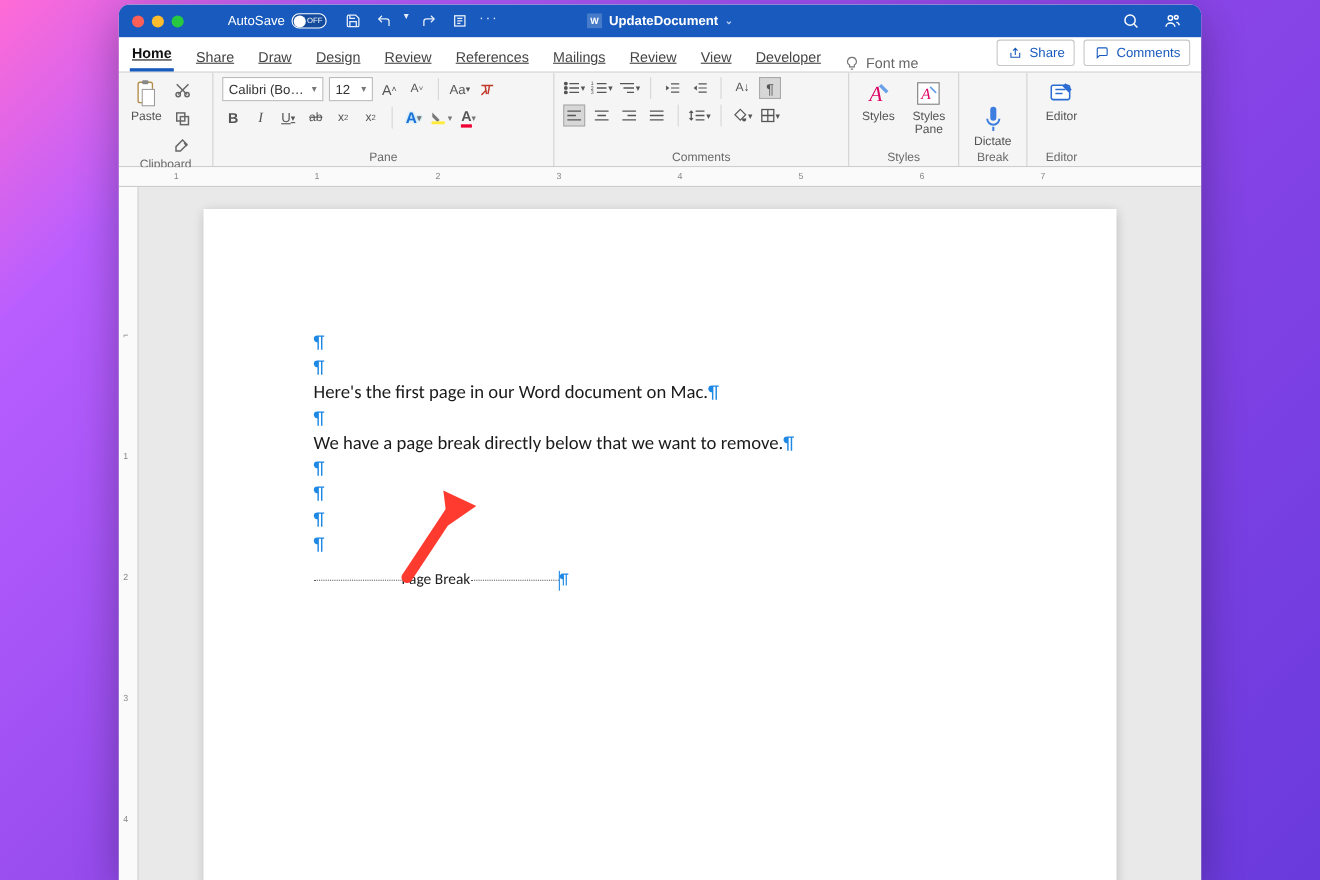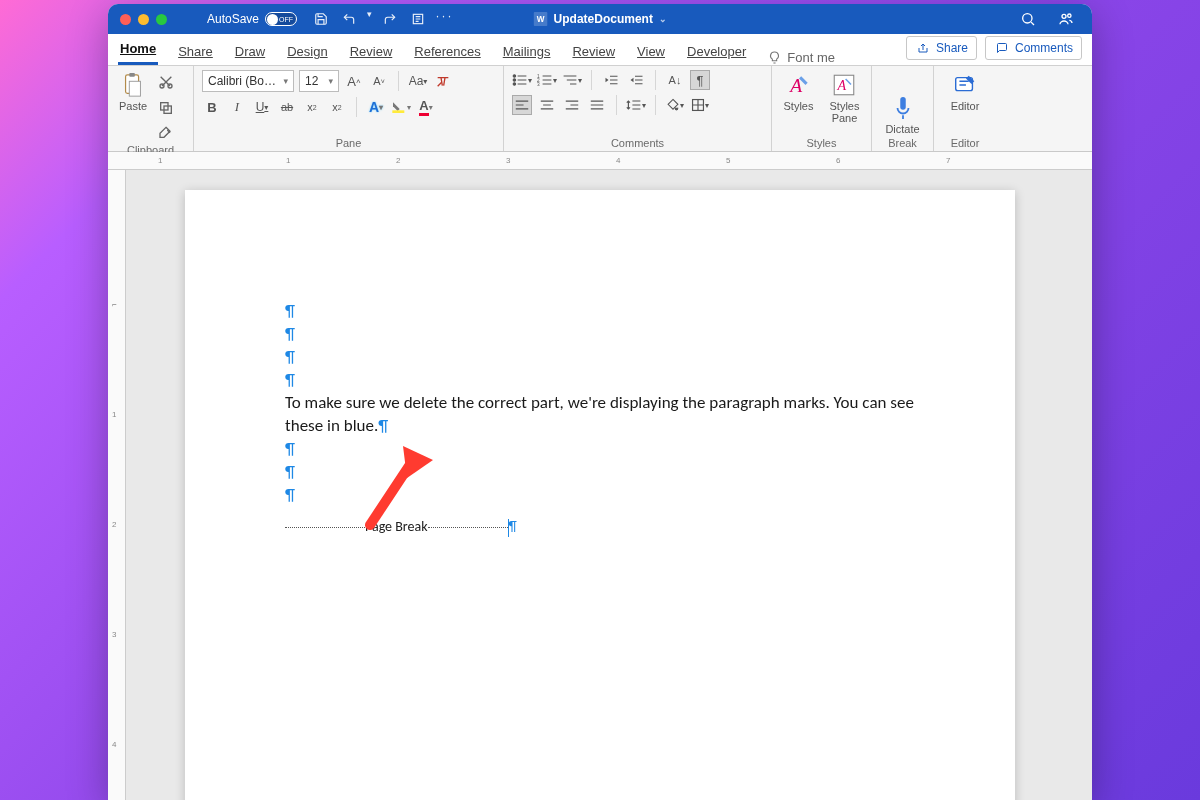--- a/index.html
+++ b/index.html
@@ -489,23 +489,24 @@
     <div class="vruler">
       <span class="vnum" style="top:130px;">⌐</span>
       <span class="vnum" style="top:240px;">1</span>
       <span class="vnum" style="top:350px;">2</span>
       <span class="vnum" style="top:460px;">3</span>
       <span class="vnum" style="top:570px;">4</span>
     </div>
     <div class="page">
       <p class="para"><span class="pm">¶</span></p>
       <p class="para"><span class="pm">¶</span></p>
-      <p class="para"><span class="pm">¶</span></p>
-      <p class="para"><span class="pm">¶</span></p>
-      <p class="para"><span>To make sure we delete the correct part, we're displaying the paragraph marks. You can see these in blue.</span><span class="pm">¶</span></p>
+      <p class="para"><span>Here's the first page in our Word document on Mac.</span><span class="pm">¶</span></p>
+      <p class="para"><span class="pm">¶</span></p>
+      <p class="para"><span>We have a page break directly below that we want to remove.</span><span class="pm">¶</span></p>
+      <p class="para"><span class="pm">¶</span></p>
       <p class="para"><span class="pm">¶</span></p>
       <p class="para"><span class="pm">¶</span></p>
       <p class="para"><span class="pm">¶</span></p>
       <div class="pb-line">
         <span class="pb-dash" style="width:80px;"></span>
         <span>Page Break</span>
         <span class="pb-dash" style="width:80px;"></span>
         <span class="caret"></span>
         <span class="pm">¶</span>
       </div>

